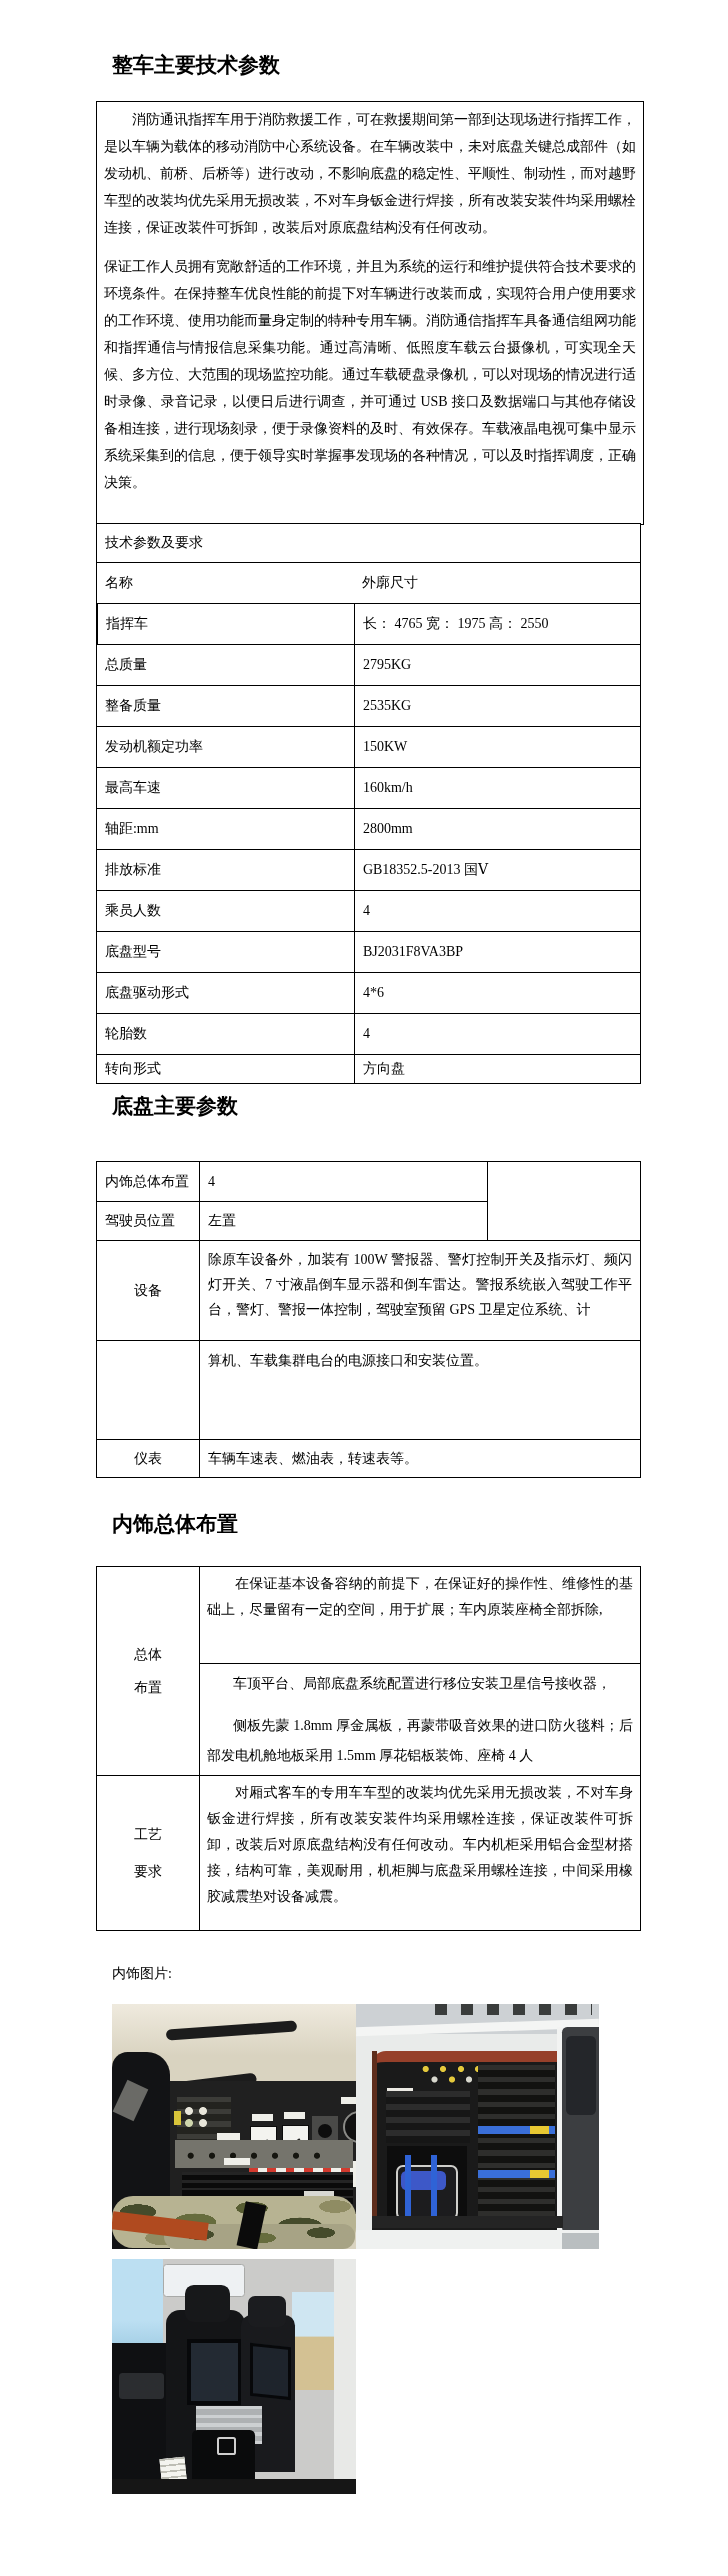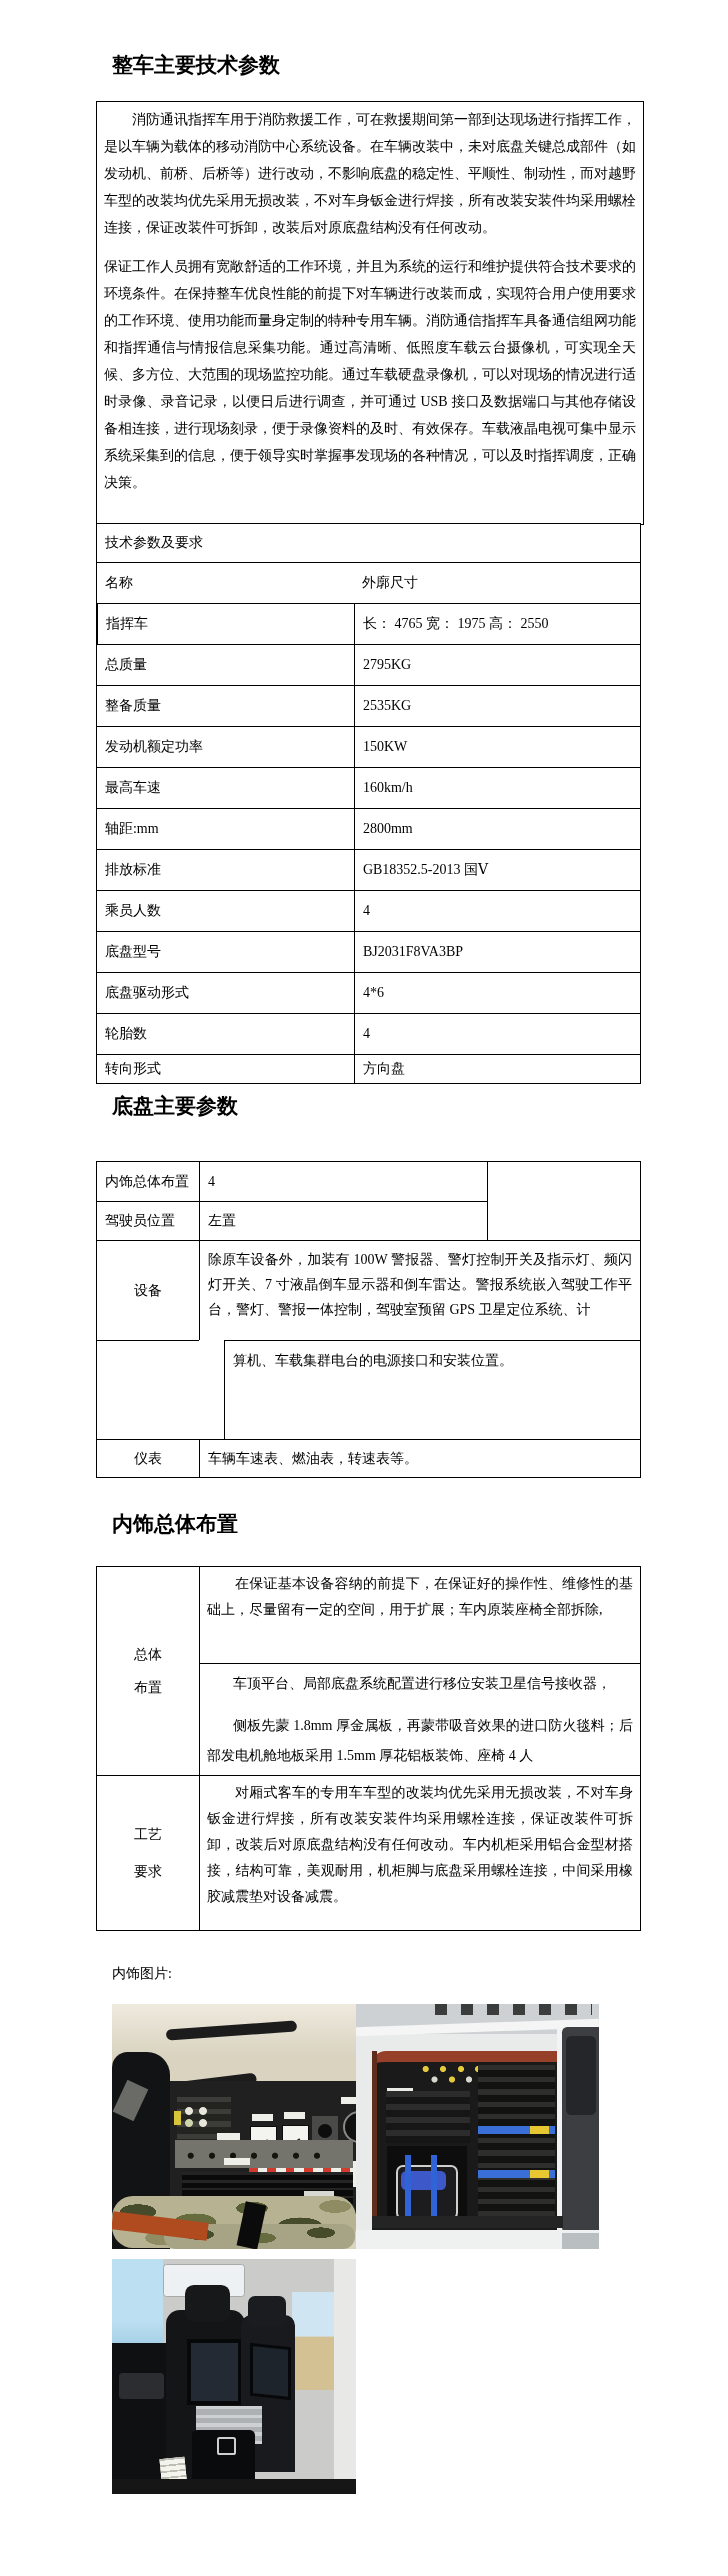--- a/index.html
+++ b/index.html
@@ -209,21 +209,21 @@
 
   <div class="gtable t2">
     <div class="cell vc" style="grid-row:1;grid-column:1;">内饰总体布置</div>
     <div class="cell vc bl" style="grid-row:1;grid-column:2;">4</div>
     <div class="cell bl rowspan2"></div>
     <div class="cell vc bt" style="grid-row:2;grid-column:1;">驾驶员位置</div>
     <div class="cell vc bt bl" style="grid-row:2;grid-column:2;">左置</div>
     <div class="cell labcenter bt" style="grid-row:3;grid-column:1;">设备</div>
     <div class="cell topc equiptext bt bl c24" style="grid-row:3;">除原车设备外，加装有 100W 警报器、警灯控制开关及指示灯、频闪灯开关、7 寸液晶倒车显示器和倒车雷达。警报系统嵌入驾驶工作平台，警灯、警报一体控制，驾驶室预留 GPS 卫星定位系统、计</div>
     <div class="cell bt" style="grid-row:4;grid-column:1;"></div>
-    <div class="cell topc conttext bt bl c24" style="grid-row:4;margin-left:25px;">算机、车载集群电台的电源接口和安装位置。</div>
+    <div class="cell topc conttext bt bl c24" style="grid-row:4;">算机、车载集群电台的电源接口和安装位置。</div>
     <div class="cell labcenter bt" style="grid-row:5;grid-column:1;">仪表</div>
     <div class="cell vc bt bl c24" style="grid-row:5;">车辆车速表、燃油表，转速表等。</div>
   </div>
 
   <div class="htitle" style="top:1511px;">内饰总体布置</div>
 
   <div class="gtable t3">
     <div class="cell labstack stackgap26" style="grid-row:1/3;grid-column:1;">
       <span>总体</span>
       <span>布置</span>

